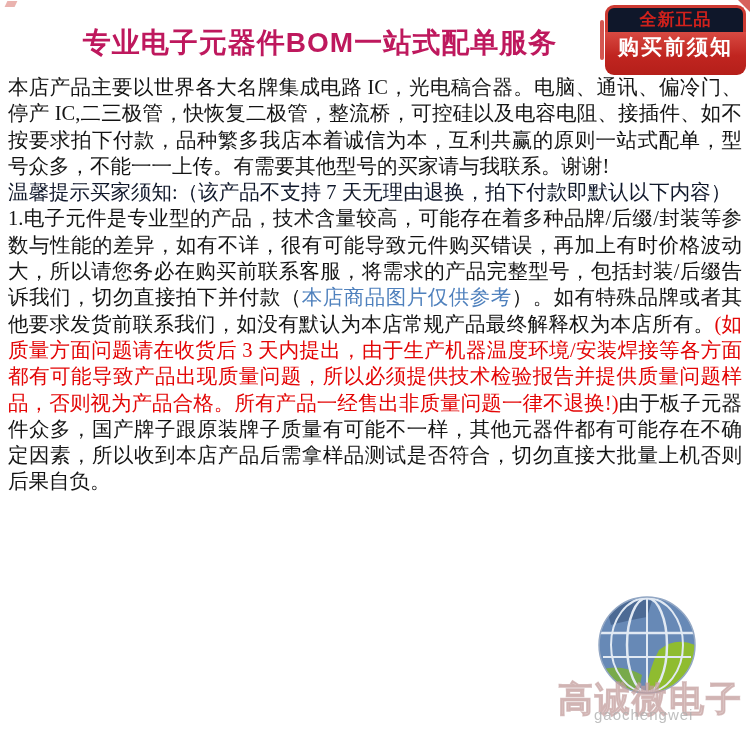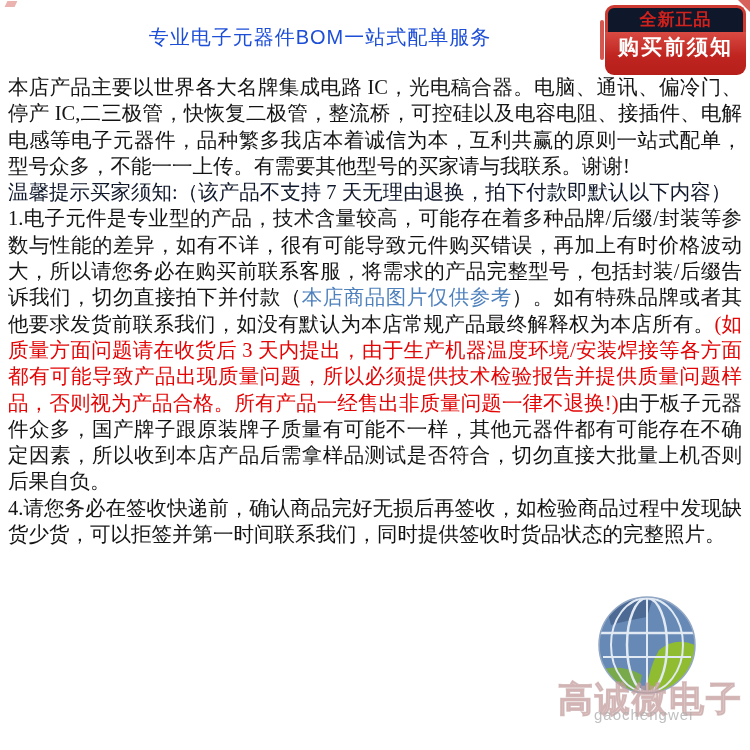--- a/index.html
+++ b/index.html
@@ -16,24 +16,24 @@
     overflow: hidden;
   }
   
   .header { position: absolute; top: 0; left: 0; width: 750px; height: 74px; }
   .page-title {
     position: absolute;
     top: 24px; left: 40px; width: 560px;
     margin: 0;
     text-align: center;
     font-family: "Liberation Sans", "DejaVu Sans", sans-serif;
-    font-weight: 400;
-    font-size: 20px;
+    font-weight: 700;
+    font-size: 28px;
     letter-spacing: 1px;
-    color: #1d4ed8;
+    color: #be185d;
     white-space: nowrap;
   }
   .badge {
     position: absolute;
     top: 5px; right: 4px;
     width: 141px;
     font-family: "Liberation Sans", "DejaVu Sans", sans-serif;
     text-align: center;
   }
   .badge-top {
@@ -164,19 +164,18 @@
           <line x1="50" y1="2" x2="50" y2="98" stroke="#dfe8f2" stroke-width="2"></line>
         </g>
         <circle cx="50" cy="50" r="48" fill="none" stroke="#8aa0bf" stroke-width="1.5"></circle>
       </svg>
     </div>
     <div class="wm-cn">高诚微电子</div>
     <div class="wm-en">gaochengwei</div>
   </div>
 
   <div class="notice-body">
-      <p class="para"><span style="color: rgb(20, 20, 20);">本店产品主要以世界各大名牌集成电路 IC，光电稿合器。电脑、通讯、偏冷门、停产 IC,二三极管，快恢复二极管，整流桥，可控硅以及电容电阻、接插件、电解电感等电子元器件，品种繁多我店本着诚信为本，互利共赢的原则一站式配单，型号众多，不能一一上传。有需要其他型号的买家请与我联系。谢谢!</span></p>
+      <p class="para"><span style="color: rgb(20, 20, 20);">本店产品主要以世界各大名牌集成电路 IC，光电稿合器。电脑、通讯、偏冷门、停产 IC,二三极管，快恢复二极管，整流桥，可控硅以及电容电阻、接插件、如不按要求拍下付款，品种繁多我店本着诚信为本，互利共赢的原则一站式配单，型号众多，不能一一上传。有需要其他型号的买家请与我联系。谢谢!</span></p>
       <p class="para"><span style="color: #0f172a;">温馨提示买家须知:（该产品不支持 7 天无理由退换，拍下付款即默认以下内容）</span></p>
       <p class="para"><span style="color: rgb(20, 20, 20);">1.电子元件是专业型的产品，技术含量较高，可能存在着多种品牌/后缀/封装等参数与性能的差异，如有不详，很有可能导致元件购买错误，再加上有时价格波动大，所以请您务必在购买前联系客服，将需求的产品完整型号，包括封装/后缀告诉我们，切勿直接拍下并付款（</span><span style="color: rgb(79, 129, 189);">本店商品图片仅供参考</span><span style="color: rgb(20, 20, 20);">）。如有特殊品牌或者其他要求发货前联系我们，如没有默认为本店常规产品最终解释权为本店所有。</span><span style="color: rgb(227, 5, 5);">(如质量方面问题请在收货后 3 天内提出，由于生产机器温度环境/安装焊接等各方面都有可能导致产品出现质量问题，所以必须提供技术检验报告并提供质量问题样品，否则视为产品合格。所有产品一经售出非质量问题一律不退换!)</span><span style="color: rgb(20, 20, 20);">由于板子元器件众多，国产牌子跟原装牌子质量有可能不一样，其他元器件都有可能存在不确定因素，所以收到本店产品后需拿样品测试是否符合，切勿直接大批量上机否则后果自负。</span></p>
-      <p class="para"><span style="color: rgb(20, 20, 20);">4.请您务必在签收快递前，确认商品完好无损后再签收，如检验商品过程中发现缺货少货，可以拒签并第一时间联系我们，同时提供签收时货品状态的完整照片。</span></p>
     </div>
 
 </div>
 
 </body></html>

